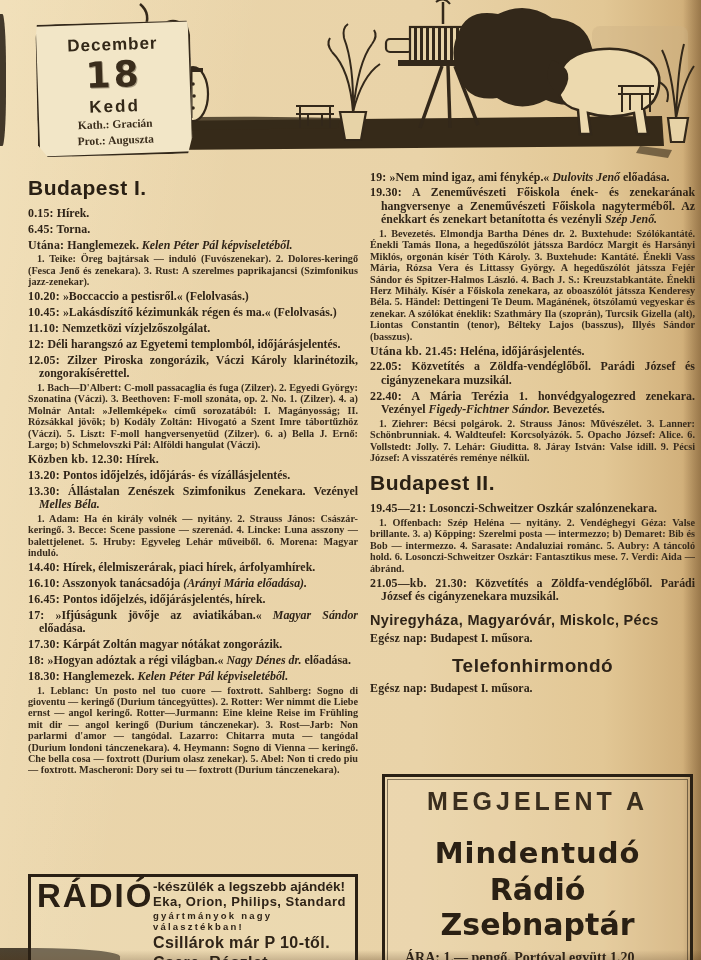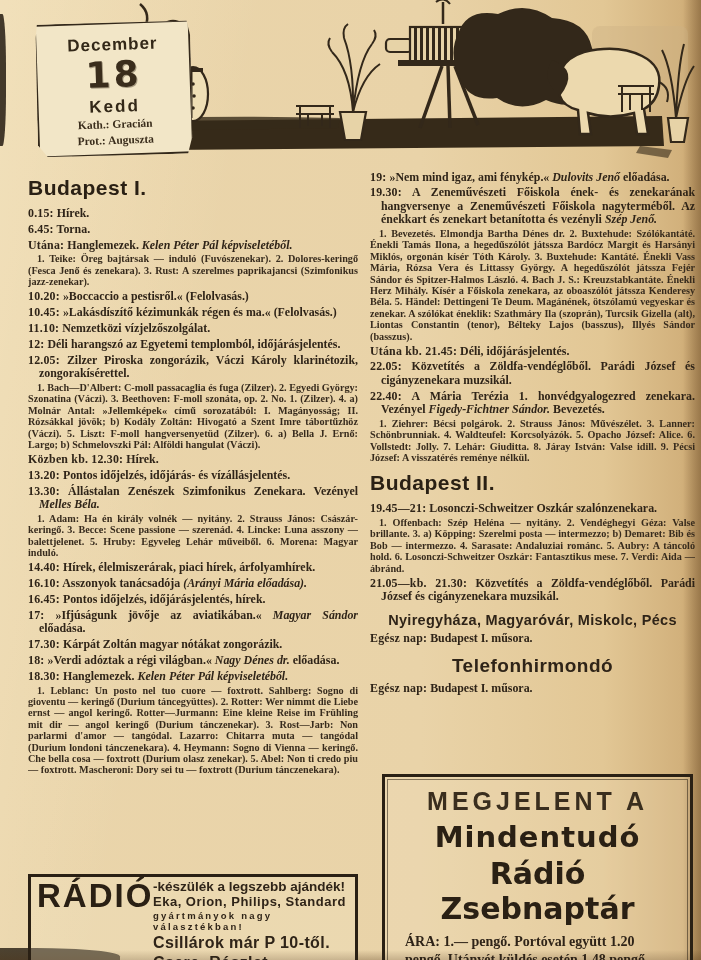--- a/index.html
+++ b/index.html
@@ -46,21 +46,21 @@
   .entry{
     font-size:11.9px;line-height:1.13;font-weight:bold;margin:2.5px 0 0;
     padding-left:11px;text-indent:-11px;text-align:justify;
   }
   .entry b{letter-spacing:.2px;}
   .entry i{font-weight:bold;}
   .detail{
     font-size:10.2px;line-height:1.12;font-weight:bold;margin:1px 0 1.5px;
     text-indent:9px;text-align:justify;color:#372b1d;
   }
-  .relay-title{font-family:"Liberation Sans",sans-serif;font-weight:bold;font-size:14.5px;text-align:center;margin:9px 0 4px;letter-spacing:.3px;}
+  .relay-title{font-family:"Liberation Sans",sans-serif;font-weight:bold;font-size:14.5px;margin:9px 0 4px;letter-spacing:.3px;}
   .tele-title{font-family:"Liberation Sans",sans-serif;font-weight:bold;font-size:19px;text-align:center;margin:9px 0 5px;letter-spacing:.5px;}
   
   .radio-ad{
     margin-top:6px;border:3px solid #2a2014;padding:3px 5px 2px 6px;
     display:grid;grid-template-columns:112px 1fr;column-gap:4px;background:rgba(244,232,200,.25);
   }
   .radio-brand{font-family:"Liberation Sans",sans-serif;font-weight:bold;font-size:33px;letter-spacing:2px;line-height:.95;color:#2a2014;grid-row:1 / span 3;}
   .radio-r1{font-family:"Liberation Sans",sans-serif;font-weight:bold;font-size:13.5px;line-height:1.1;}
   .radio-r2{font-family:"Liberation Sans",sans-serif;font-weight:bold;font-size:13px;line-height:1.15;letter-spacing:.5px;}
   .radio-r3{font-family:"Liberation Sans",sans-serif;font-weight:bold;font-size:9.5px;letter-spacing:2.2px;line-height:1.2;}
@@ -68,21 +68,21 @@
   .radio-shop-row{display:flex;align-items:flex-start;gap:4px;margin-top:1px;}
   .radio-shop{font-family:"Liberation Serif",serif;font-weight:bold;font-size:19px;line-height:1;}
   .radio-shop-desc{font-size:9.5px;font-weight:bold;line-height:1.1;}
   
   .zseb-ad{
     position:relative;margin:6px 2px 0 12px;border:3px solid #2a2014;
     padding:10px 6px 10px;text-align:center;background:rgba(244,232,200,.2);
   }
   .zseb-ad::after{content:"";position:absolute;inset:2px;border:1px solid rgba(42,32,20,.55);pointer-events:none;}
   .zseb-l1{font-family:"Liberation Sans",sans-serif;font-weight:bold;font-size:25px;letter-spacing:4px;color:#3a2e1e;}
-  .zseb-l2{font-family:"DejaVu Sans",sans-serif;font-weight:bold;font-size:29px;letter-spacing:1px;margin-top:4px;color:#2a2014;}
+  .zseb-l2{font-family:"DejaVu Sans",sans-serif;font-weight:bold;font-size:29px;letter-spacing:1px;margin-top:20px;color:#2a2014;}
   .zseb-l3{font-family:"DejaVu Sans",sans-serif;font-weight:bold;font-size:30px;letter-spacing:0;margin-top:2px;color:#2a2014;}
   .zseb-price{font-size:14px;font-weight:bold;line-height:1.25;margin-top:7px;padding:0 14px;text-align:left;}
 </style>
 </head>
 <body>
 
 <div class="page">
 
   <div class="scan-left"></div>
   <div class="scan-bottom-left"></div>
@@ -197,21 +197,21 @@
             <p class="detail">1. Bach—D'Albert: C-moll passacaglia és fuga (Zilzer). 2. Egyedi György: Szonatina (Váczi). 3. Beethoven: F-moll szonáta, op. 2. No. 1. (Zilzer). 4. a) Molnár Antal: »Jellemképek« című sorozatából: I. Magányosság; II. Rózsákkal jövök; b) Kodály Zoltán: Hivogató a Szent Imre tábortűzhöz (Váczi). 5. Liszt: F-moll hangversenyetüd (Zilzer). 6. a) Bella J. Ernő: Largo; b) Schmelovszki Pál: Alföldi hangulat (Váczi).</p>
             <p class="entry"><b>Közben kb. 12.30:</b> <span>Hírek.</span> </p>
             <p class="entry"><b>13.20:</b> <span>Pontos időjelzés, időjárás- és vízállásjelentés.</span> </p>
             <p class="entry"><b>13.30:</b> <span>Állástalan Zenészek Szimfonikus Zenekara. Vezényel</span> <i>Melles Béla.</i> </p>
             <p class="detail">1. Adam: Ha én király volnék — nyitány. 2. Strauss János: Császár-keringő. 3. Becce: Scene passione — szerenád. 4. Lincke: Luna asszony — balettjelenet. 5. Hruby: Egyveleg Lehár műveiből. 6. Morena: Magyar induló.</p>
             <p class="entry"><b>14.40:</b> <span>Hírek, élelmiszerárak, piaci hírek, árfolyamhírek.</span> </p>
             <p class="entry"><b>16.10:</b> <span>Asszonyok tanácsadója</span> <i>(Arányi Mária előadása).</i> </p>
             <p class="entry"><b>16.45:</b> <span>Pontos időjelzés, időjárásjelentés, hírek.</span> </p>
             <p class="entry"><b>17:</b> <span>»Ifjúságunk jövője az aviatikában.«</span> <i>Magyar Sándor</i> <span>előadása.</span> </p>
             <p class="entry"><b>17.30:</b> <span>Kárpát Zoltán magyar nótákat zongorázik.</span> </p>
-            <p class="entry"><b>18:</b> <span>»Verdi adóztak a régi világban.«</span> <i>Nagy Dénes dr.</i> <span>előadása.</span> </p>
+            <p class="entry"><b>18:</b> <span>»Hogyan adóztak a régi világban.«</span> <i>Nagy Dénes dr.</i> <span>előadása.</span> </p>
             <p class="entry"><b>18.30:</b> <span>Hanglemezek.</span> <i>Kelen Péter Pál képviseletéből.</i> </p>
             <p class="detail">1. Leblanc: Un posto nel tuo cuore — foxtrott. Sahlberg: Sogno di gioventu — keringő (Durium táncegyüttes). 2. Rotter: Wer nimmt die Liebe ernst — angol keringő. Rotter—Jurmann: Eine kleine Reise im Frühling mit dir — angol keringő (Durium tánczenekar). 3. Rost—Jarb: Non parlarmi d'amor — tangódal. Lazarro: Chitarra muta — tangódal (Durium londoni tánczenekara). 4. Heymann: Sogno di Vienna — keringő. Che bella cosa — foxtrott (Durium olasz zenekar). 5. Abel: Non ti credo piu — foxtrott. Mascheroni: Dory sei tu — foxtrott (Durium tánczenekara).</p>
           </div>
       </div>
 
       <div class="radio-ad">
         <div class="radio-brand">RÁDIÓ</div>
         <div>
           <div class="radio-r1">-készülék a legszebb ajándék!</div>
           <div class="radio-r2">Eka, Orion, Philips, Standard</div>
@@ -228,21 +228,21 @@
 
       </div>
     </div>
 
     <div class="col right">
       <div class="col-flow">
         <div>
             <p class="entry"><b>19:</b> <span>»Nem mind igaz, ami fénykép.«</span> <i>Dulovits Jenő</i> <span>előadása.</span> </p>
             <p class="entry"><b>19.30:</b> <span>A Zeneművészeti Főiskola ének- és zenekarának hangversenye a Zeneművészeti Főiskola nagyterméből. Az énekkart és zenekart betanította és vezényli</span> <i>Szép Jenő.</i> </p>
             <p class="detail">1. Bevezetés. Elmondja Bartha Dénes dr. 2. Buxtehude: Szólókantáté. Énekli Tamás Ilona, a hegedűszólót játssza Bardócz Margit és Harsányi Miklós, orgonán kísér Tóth Károly. 3. Buxtehude: Kantáté. Énekli Vass Mária, Rózsa Vera és Littassy György. A hegedűszólót játssza Fejér Sándor és Spitzer-Halmos László. 4. Bach J. S.: Kreuzstabkantáte. Énekli Herz Mihály. Kísér a Főiskola zenekara, az oboaszólót játssza Kenderesy Béla. 5. Händel: Dettingeni Te Deum. Magánének, ötszólamú vegyeskar és zenekar. A szólókat éneklik: Szathmáry Ila (szoprán), Turcsik Gizella (alt), Liontas Constantin (tenor), Bélteky Lajos (basszus), Illyés Sándor (basszus).</p>
-            <p class="entry"><b>Utána kb. 21.45:</b> <span>Déli, időjárásjelentés.</span> </p>
+            <p class="entry"><b>Utána kb. 21.45:</b> <span>Heléna, időjárásjelentés.</span> </p>
             <p class="entry"><b>22.05:</b> <span>Közvetítés a Zöldfa-vendéglőből. Parádi József és cigányzenekara muzsikál.</span> </p>
             <p class="entry"><b>22.40:</b> <span>A Mária Terézia 1. honvédgyalogezred zenekara. Vezényel</span> <i>Figedy-Fichtner Sándor.</i> <span>Bevezetés.</span> </p>
             <p class="detail">1. Ziehrer: Bécsi polgárok. 2. Strauss János: Művészélet. 3. Lanner: Schönbrunniak. 4. Waldteufel: Korcsolyázók. 5. Opacho József: Alice. 6. Vollstedt: Jolly. 7. Lehár: Giuditta. 8. Járay István: Valse idill. 9. Pécsi József: A visszatérés reménye nélkül.</p>
           </div>
         <h1 class="section-title">Budapest II.</h1>
         <div>
             <p class="entry"><b>19.45—21:</b> <span>Losonczi-Schweitzer Oszkár szalónzenekara.</span> </p>
             <p class="detail">1. Offenbach: Szép Heléna — nyitány. 2. Vendéghegyi Géza: Valse brillante. 3. a) Köpping: Szerelmi posta — intermezzo; b) Demaret: Bib és Bob — intermezzo. 4. Sarasate: Andaluziai románc. 5. Aubry: A táncoló hold. 6. Losonczi-Schweitzer Oszkár: Fantasztikus mese. 7. Verdi: Aida — ábránd.</p>
             <p class="entry"><b>21.05—kb. 21.30:</b> <span>Közvetítés a Zöldfa-vendéglőből. Parádi József és cigányzenekara muzsikál.</span> </p>
           </div>

